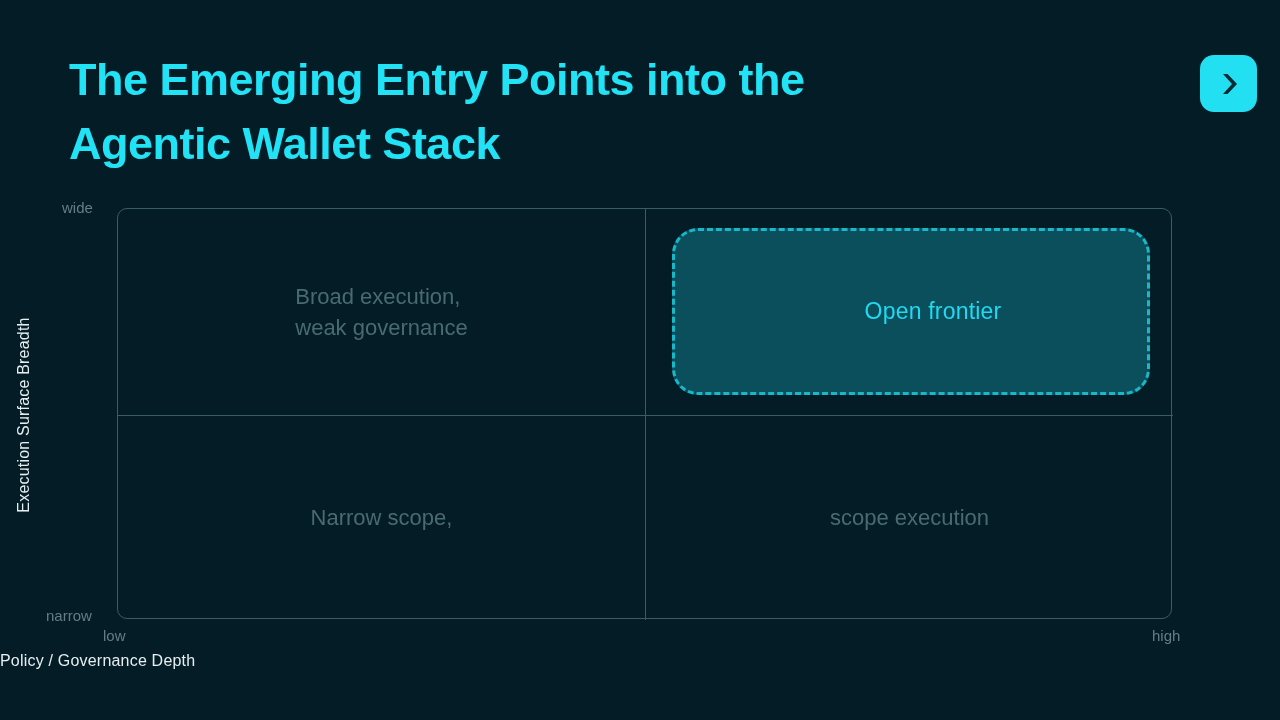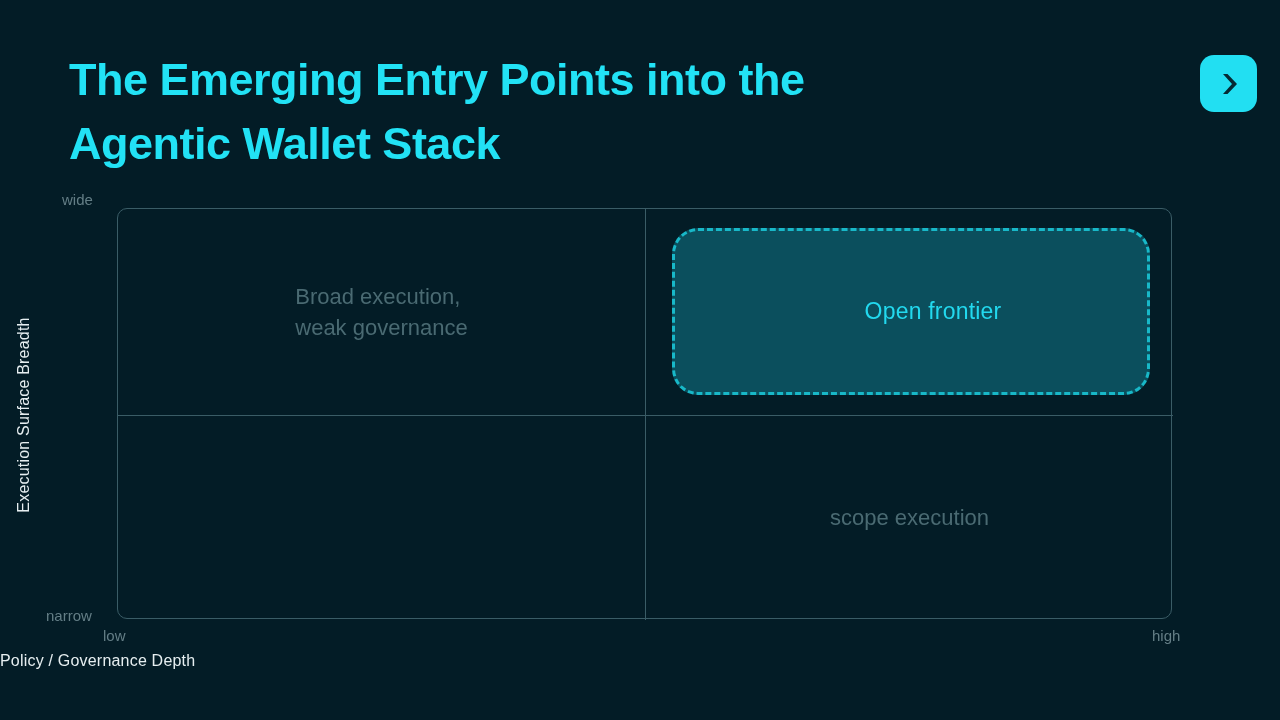--- a/index.html
+++ b/index.html
@@ -143,21 +143,21 @@
     font-size: 16px;
     color: #e6eef0;
     letter-spacing: 0.2px;
   }
 
   .axis-tick {
     position: absolute;
     font-size: 15px;
     color: #647e86;
   }
-  .tick-wide   { left: 62px;   top: 191px; }
+  .tick-wide   { left: 62px;   top: 199px; }
   .tick-narrow { left: 46px;   top: 607px; }
   .tick-low    { left: 103px;  top: 627px; }
   .tick-high   { left: 1152px; top: 627px; }
 
   .x-axis-title {
     position: absolute;
     left: 0;
     top: 652px;
     width: 1280px;
     font-size: 16px;
@@ -193,20 +193,21 @@
       <div class="q-label">
         <span class="ln">Broad execution,</span>
         <span class="ln">weak governance</span>
       </div>
     </div>
 
     <div class="quadrant q-tr"></div>
 
     <div class="quadrant q-bl">
       <div class="q-label">
+        <span class="ln">Narrow scope,</span>
       </div>
     </div>
 
     <div class="quadrant q-br">
       <div class="q-label">
         <span class="ln">scope execution</span>
       </div>
     </div>
   </div>
 

